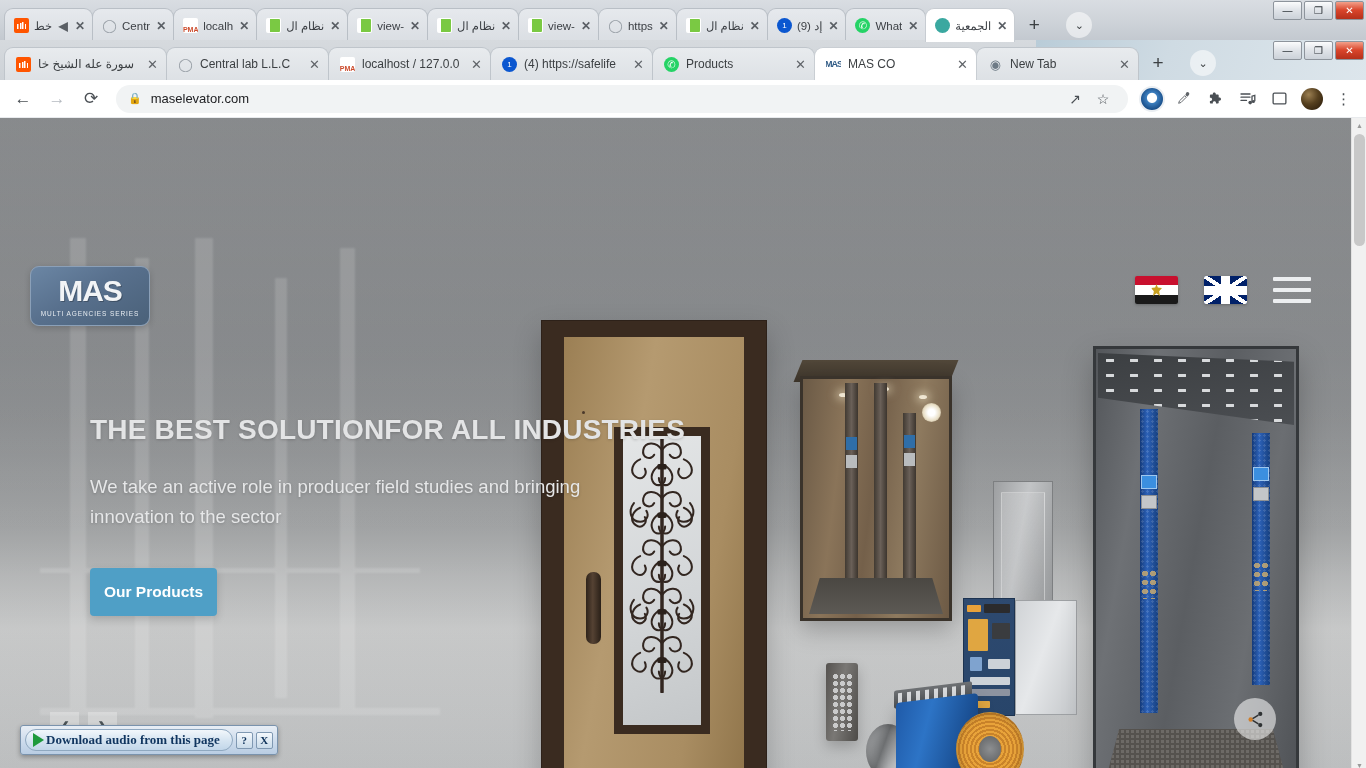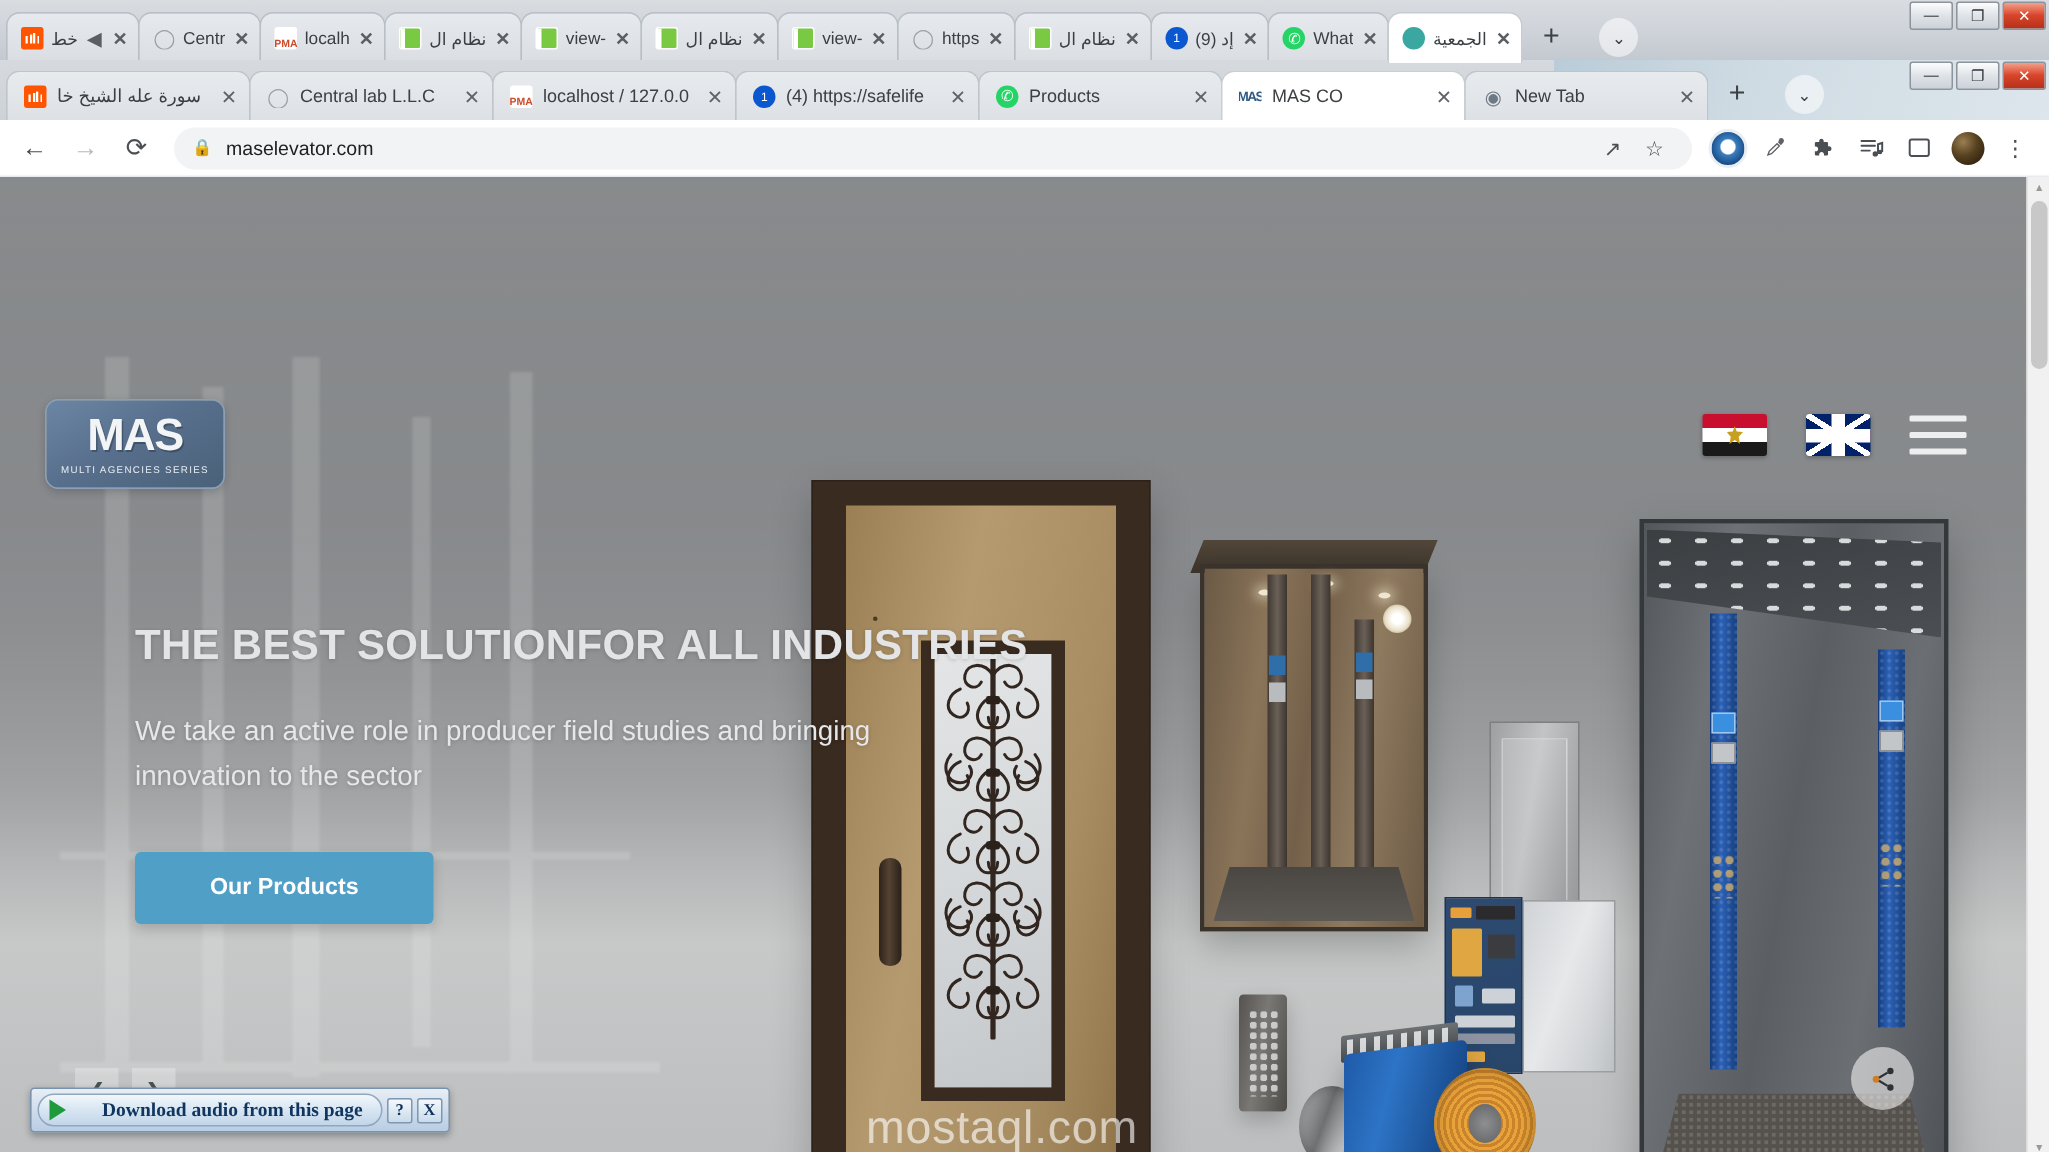--- a/index.html
+++ b/index.html
@@ -389,21 +389,21 @@
     font-size: 28px; font-weight: bold; color: #e3e4e5; letter-spacing: .2px;
     line-height: 1.15; text-shadow: 0 1px 3px rgba(0,0,0,.18);
     font-stretch: condensed;
   }
   .hero-sub {
     margin-top: 26px; font-size: 18.5px; color: #e6e7e8; line-height: 1.62;
     max-width: 540px; text-shadow: 0 1px 3px rgba(0,0,0,.2);
   }
   .btn-products {
     display: inline-block; margin-top: 36px;
-    padding: 15px 50px; background: #4f9fc6; color: #ffffff;
+    padding: 15px 14px; background: #4f9fc6; color: #ffffff;
     font-size: 15.5px; font-weight: bold; border-radius: 4px;
     box-shadow: 0 3px 8px rgba(0,0,0,.16);
   }
 
   
   .site-logo {
     position: absolute; left: 30px; top: 148px; width: 120px; height: 60px; z-index: 7;
     background: linear-gradient(150deg,#6b86a4 0%, #58708d 45%, #4a6179 100%);
     border-radius: 9px; border: 1px solid #8ba0b8;
     display:flex; flex-direction:column; align-items:center; justify-content:center;
@@ -470,21 +470,21 @@
   
   .idm-bar {
     position: absolute; left: 20px; bottom: 18px; z-index: 20;
     display: flex; align-items: center; gap: 3px;
     padding: 3px 4px;
     background: linear-gradient(180deg,#e8eef5 0%, #cfdded 50%, #b9cde3 100%);
     border: 1px solid #7a93ad; border-radius: 3px;
     box-shadow: 0 2px 5px rgba(0,0,0,.3);
   }
   .idm-main {
-    display:flex; align-items:center; gap:24px;
+    display:flex; align-items:center; gap:2px;
     padding: 2px 12px 2px 7px;
     background: linear-gradient(180deg,#f2f7fb 0%, #d8e6f2 48%, #c2d6e9 100%);
     border: 1px solid #8fa8c0; border-radius: 11px;
     font-size: 13px; color: #10355f; font-weight: bold;
     font-family: "Liberation Serif", serif;
   }
   .idm-play {
     width:0;height:0;border-left:11px solid #1e9a3c;
     border-top:7px solid transparent;border-bottom:7px solid transparent;
   }
@@ -805,21 +805,20 @@
       <div class="share-btn">
         <svg width="19" height="19" viewBox="0 0 24 24" aria-hidden="true">
           <circle cx="18" cy="5" r="2.7" fill="#2f3234"></circle>
           <circle cx="18" cy="19" r="2.7" fill="#2f3234"></circle>
           <circle cx="6" cy="12" r="2.9" fill="#d07d28"></circle>
           <path d="M8.4 10.8 15.6 6.4M8.4 13.2l7.2 4.4" stroke="#2f3234" stroke-width="1.9"></path>
         </svg>
       </div>
 
       <div class="watermark">
-        <div class="wm-en">mostaql.com</div>
       </div>
     </div>
 
     <div class="scrollbar">
       <div class="sb-arrow up">▲</div>
       <div class="sb-thumb"></div>
       <div class="sb-arrow down">▼</div>
     </div>
 
     <div class="idm-bar">

